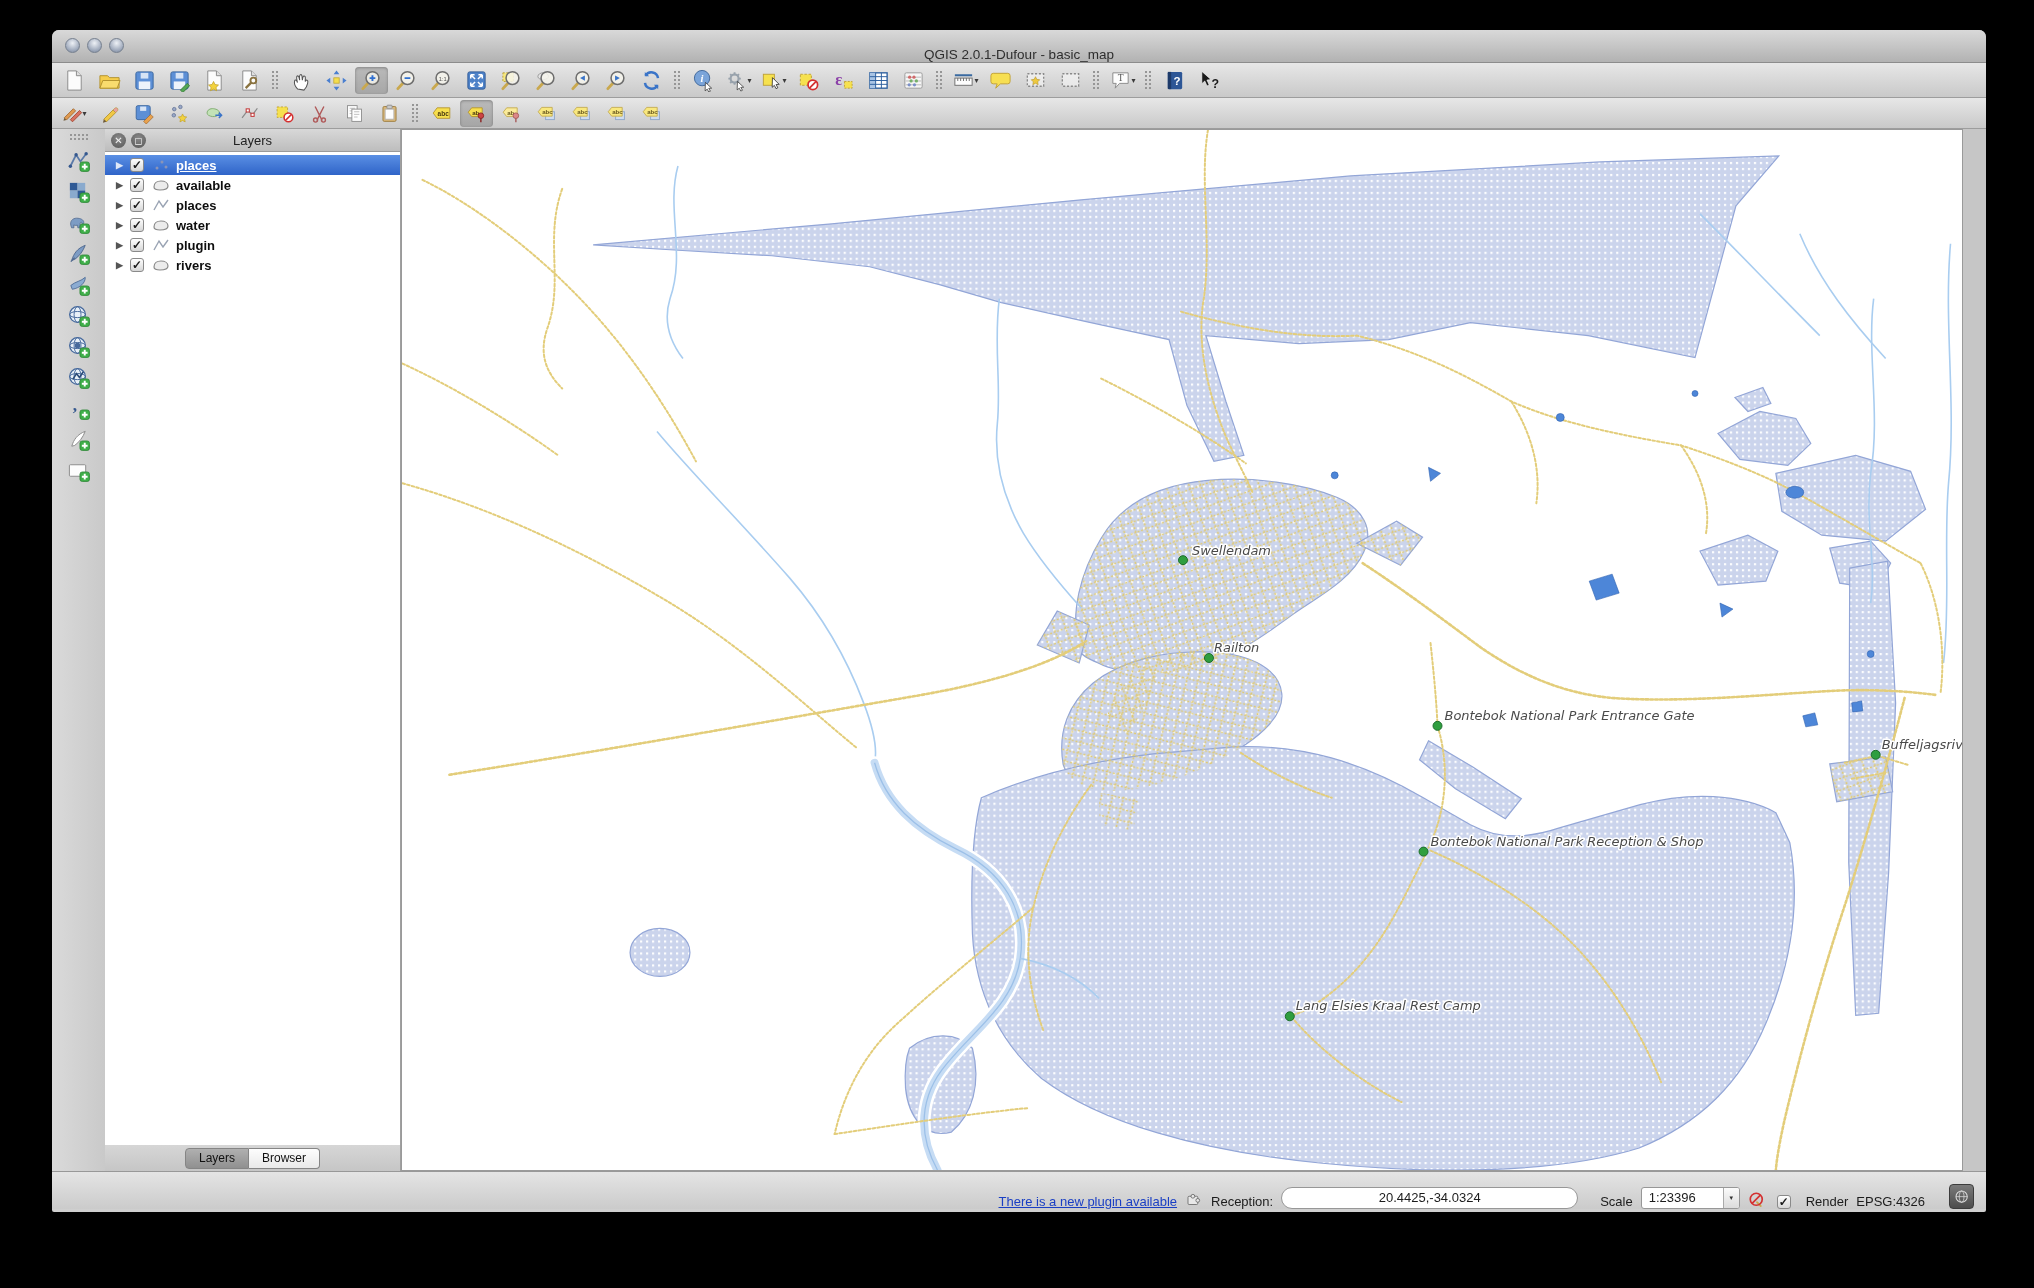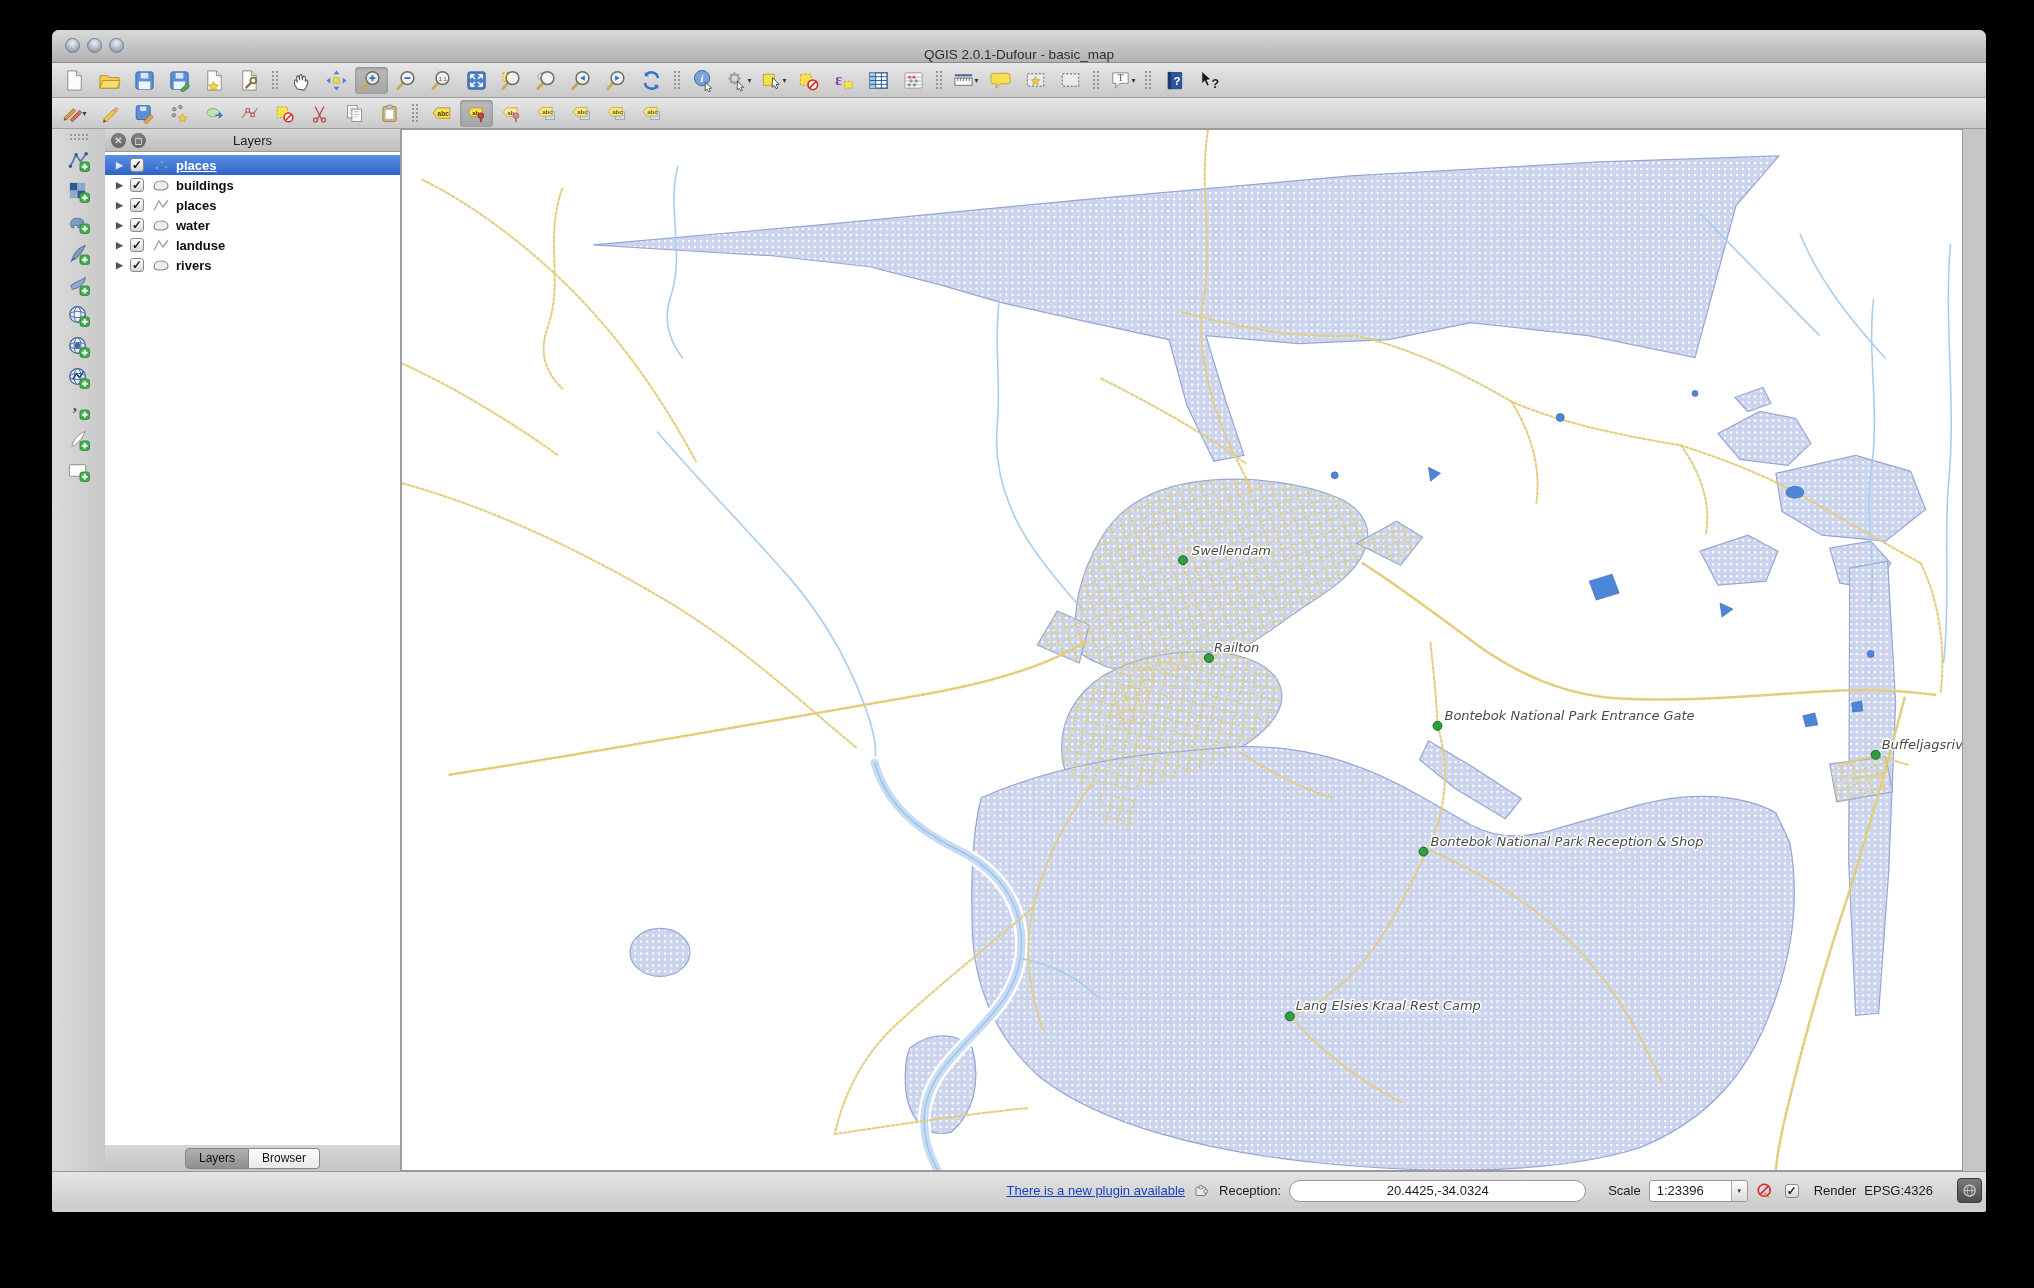--- a/index.html
+++ b/index.html
@@ -64,23 +64,23 @@
               background:linear-gradient(#d6d6d6,#c6c6c6);}
   .tab{height:19px;padding:0 13px;font-size:12px;display:flex;align-items:center;
        border:1px solid #858585;color:#111;}
   .tab.active{background:linear-gradient(#b0b0b0,#909090);border-radius:4px 0 0 4px;}
   .tab:not(.active){background:linear-gradient(#fdfdfd,#e9e9e9);border-left:none;
        border-radius:0 4px 4px 0;text-align:center;}
   
   .canvas-wrap{flex:0 0 1562px;background:#fff;border:1px solid #9a9a9a;box-sizing:border-box;}
   .canvas-wrap svg{display:block;width:100%;height:100%;}
   
-  .statusbar{flex:0 0 37px;display:flex;align-items:center;
+  .statusbar{flex:0 0 37px;display:flex;align-items:flex-end;
              background:linear-gradient(#e4e4e4,#cbcbcb);border-top:1px solid #989898;
-             font-size:13px;color:#1c1c1c;padding:0 4px;gap:8px;}
+             font-size:13px;color:#1c1c1c;padding:0 12px;gap:8px;}
   .sb-spacer{flex:1;}
   .sb-link{color:#1a3fc4;text-decoration:underline;}
   .sb-input{width:295px;height:20px;line-height:20px;border:1px solid #979797;border-radius:11px;
             background:#fff;text-align:center;font-size:13px;}
   .scale-combo{display:flex;height:20px;width:97px;border:1px solid #979797;border-radius:3px;
                background:#fff;overflow:hidden;}
   .scale-val{flex:1;padding-left:7px;line-height:20px;font-size:13px;}
   .scale-dd{width:15px;display:flex;align-items:center;justify-content:center;font-size:7px;
             background:linear-gradient(#fbfbfb,#dcdcdc);border-left:1px solid #aaa;color:#333;}
   .mini-icon{width:18px;height:18px;}
@@ -745,21 +745,21 @@
               </g>
             </svg>
             <span class="lname">places</span>
           </div>
           <div class="layer-row">
             <span class="disc">▶</span>
             <span class="cbx">✓</span>
             <svg class="lt" viewBox="0 0 18 14">
               <path d="M2 9 C2 5 5 3 9 3 C13 3 16 5 16 8 C16 11 12 12 8 12 C4 12 2 11 2 9 Z" fill="#ececec" stroke="#8a8a8a" stroke-width="1.2"></path>
             </svg>
-            <span class="lname">buildings</span>
+            <span class="lname">available</span>
           </div>
           <div class="layer-row">
             <span class="disc">▶</span>
             <span class="cbx">✓</span>
             <svg class="lt" viewBox="0 0 18 14">
               <path d="M2 12 L7 3 L11 9 L16 2" fill="none" stroke="#9aa4b4" stroke-width="1.4"></path>
             </svg>
             <span class="lname">places</span>
           </div>
           <div class="layer-row">
@@ -769,21 +769,21 @@
               <path d="M2 9 C2 5 5 3 9 3 C13 3 16 5 16 8 C16 11 12 12 8 12 C4 12 2 11 2 9 Z" fill="#ececec" stroke="#8a8a8a" stroke-width="1.2"></path>
             </svg>
             <span class="lname">water</span>
           </div>
           <div class="layer-row">
             <span class="disc">▶</span>
             <span class="cbx">✓</span>
             <svg class="lt" viewBox="0 0 18 14">
               <path d="M2 12 L7 3 L11 9 L16 2" fill="none" stroke="#9aa4b4" stroke-width="1.4"></path>
             </svg>
-            <span class="lname">landuse</span>
+            <span class="lname">plugin</span>
           </div>
           <div class="layer-row">
             <span class="disc">▶</span>
             <span class="cbx">✓</span>
             <svg class="lt" viewBox="0 0 18 14">
               <path d="M2 9 C2 5 5 3 9 3 C13 3 16 5 16 8 C16 11 12 12 8 12 C4 12 2 11 2 9 Z" fill="#ececec" stroke="#8a8a8a" stroke-width="1.2"></path>
             </svg>
             <span class="lname">rivers</span>
           </div>
         </div>

